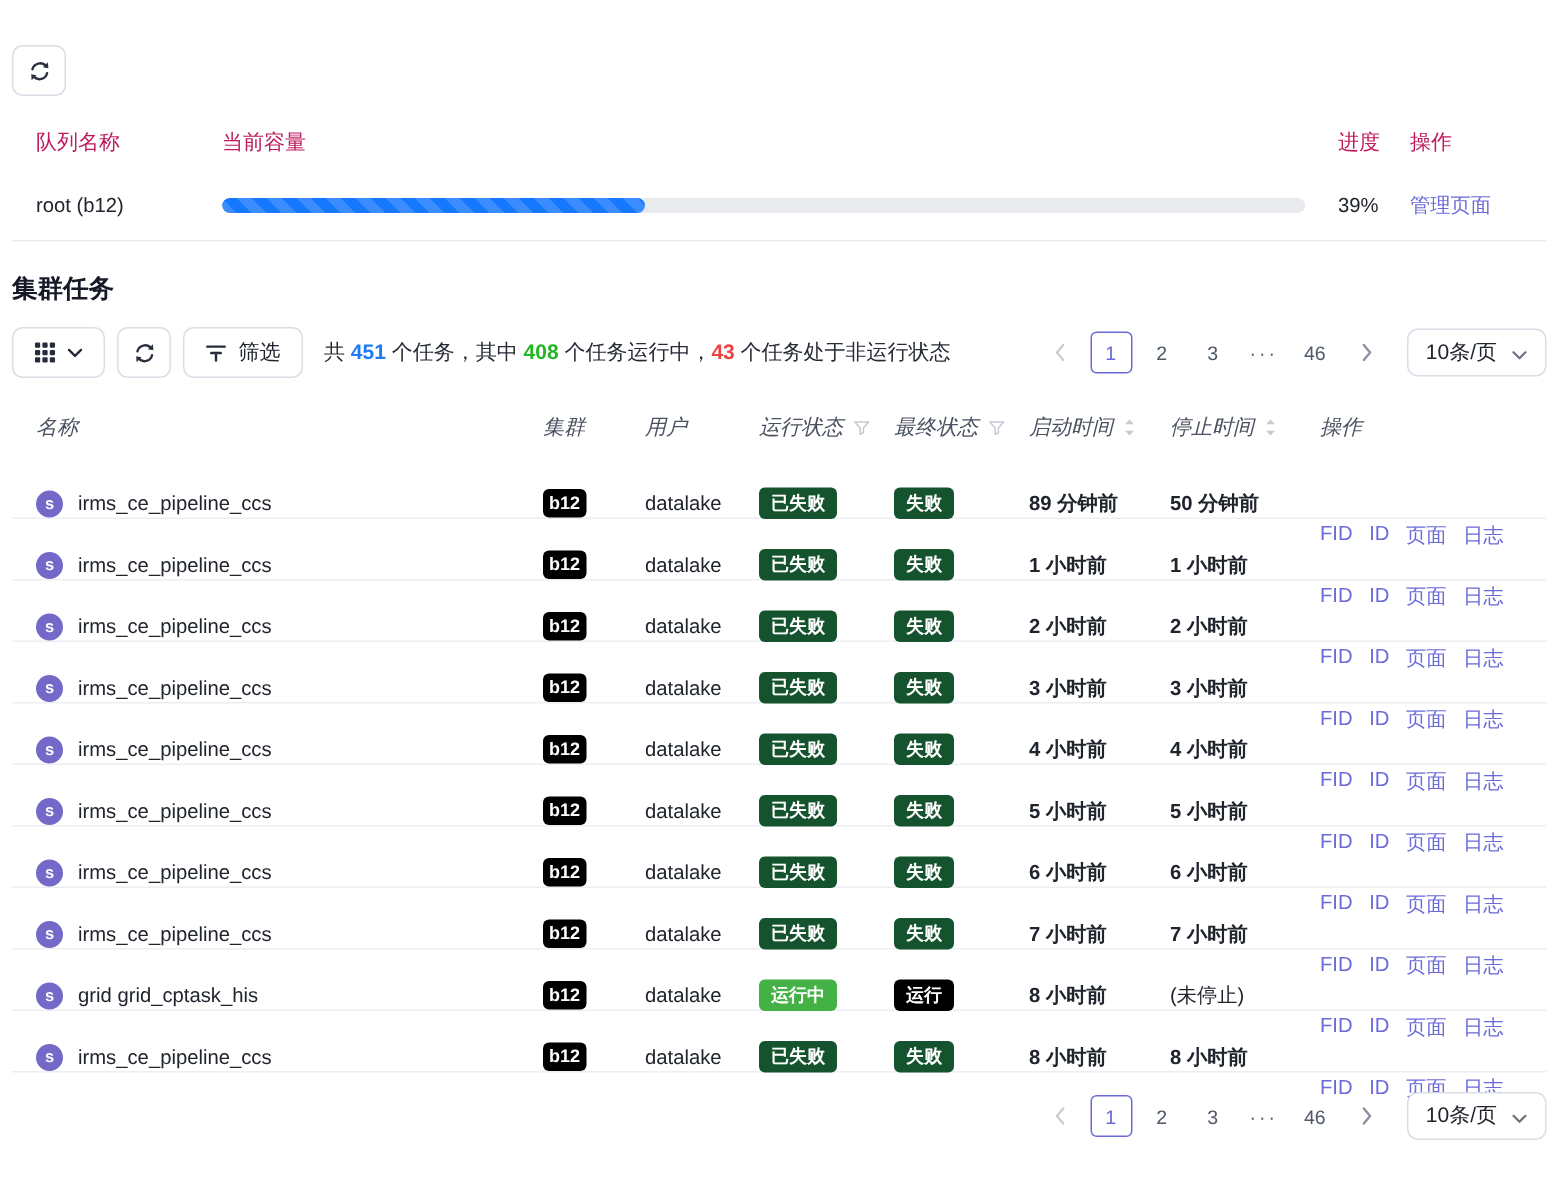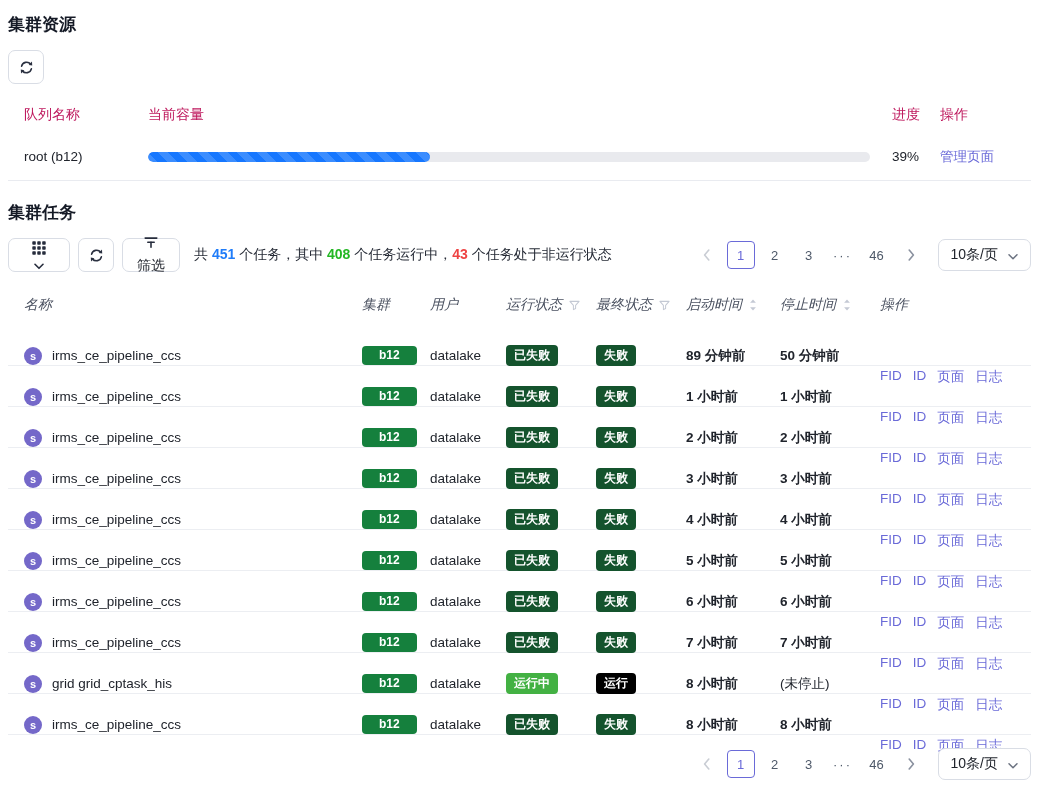--- a/index.html
+++ b/index.html
@@ -10,21 +10,21 @@
     color:#20242c;
   }
   .page { padding:15px 8px 0 8px; }
 
   .sec-title { font-size:17px; font-weight:700; color:#151a26; line-height:20px; }
 
   
   .btn {
     height:34px; border:1px solid #d9dde5; border-radius:7px; background:#fff;
     display:inline-flex; align-items:center; justify-content:center; gap:8px;
-    cursor:pointer; font-family:inherit; font-size:14px; color:#20242c;flex-direction:column;
+    cursor:pointer; font-family:inherit; font-size:14px; color:#20242c;
   }
   .btn svg { display:block; }
   #res-refresh { width:36px; margin-top:15px; }
 
   
   .res-table { margin-top:13px; }
   .res-head, .res-row {
     display:grid; grid-template-columns:124px 722px 70px 1fr;
     padding-left:16px; align-items:center;
   }
@@ -81,35 +81,34 @@
   .avatar {
     width:18px; height:18px; border-radius:50%; background:#7468c9;
     color:#fff; font-size:11px; font-weight:700;
     display:inline-flex; align-items:center; justify-content:center;
     margin-right:10px; flex:0 0 18px;
   }
   .badge {
     display:inline-block; color:#fff; font-size:12px; font-weight:700;
     border-radius:4px; padding:3px 8px; line-height:1.25; white-space:nowrap;
   }
-  .badge-cluster { background:#15803d; padding:2px 17px; }
+  .badge-cluster { background:#000000; padding:2px 4px; }
   .badge-failed { background:#14532d; }
   .badge-running { background:#43b143; }
   .badge-running-final { background:#000000; }
   .time { font-weight:700; color:#20242c; }
   .time.plain { font-weight:400; }
   .actions { display:flex; gap:11px;margin-top:43px; }
   .pager-bottom-wrap { margin-top:13px; display:flex; justify-content:flex-end; }
 </style>
 </head>
 <body>
 
 <div class="page">
 
-  <h2 class="sec-title">集群资源</h2>
 
   <button class="btn" id="res-refresh">
     <span>
       <svg width="15" height="15" viewBox="0 0 16 16" fill="none">
         <path d="M2.8 6.6a5.5 5.5 0 0 1 9.6-2.2" stroke="#2a3040" stroke-width="1.7" stroke-linecap="round"></path>
         <polygon points="13.8,1.6 14.1,5.9 10.3,5.2" fill="#2a3040"></polygon>
         <path d="M13.2 9.4a5.5 5.5 0 0 1-9.6 2.2" stroke="#2a3040" stroke-width="1.7" stroke-linecap="round"></path>
         <polygon points="2.2,14.4 1.9,10.1 5.7,10.8" fill="#2a3040"></polygon>
       </svg>
     </span>

